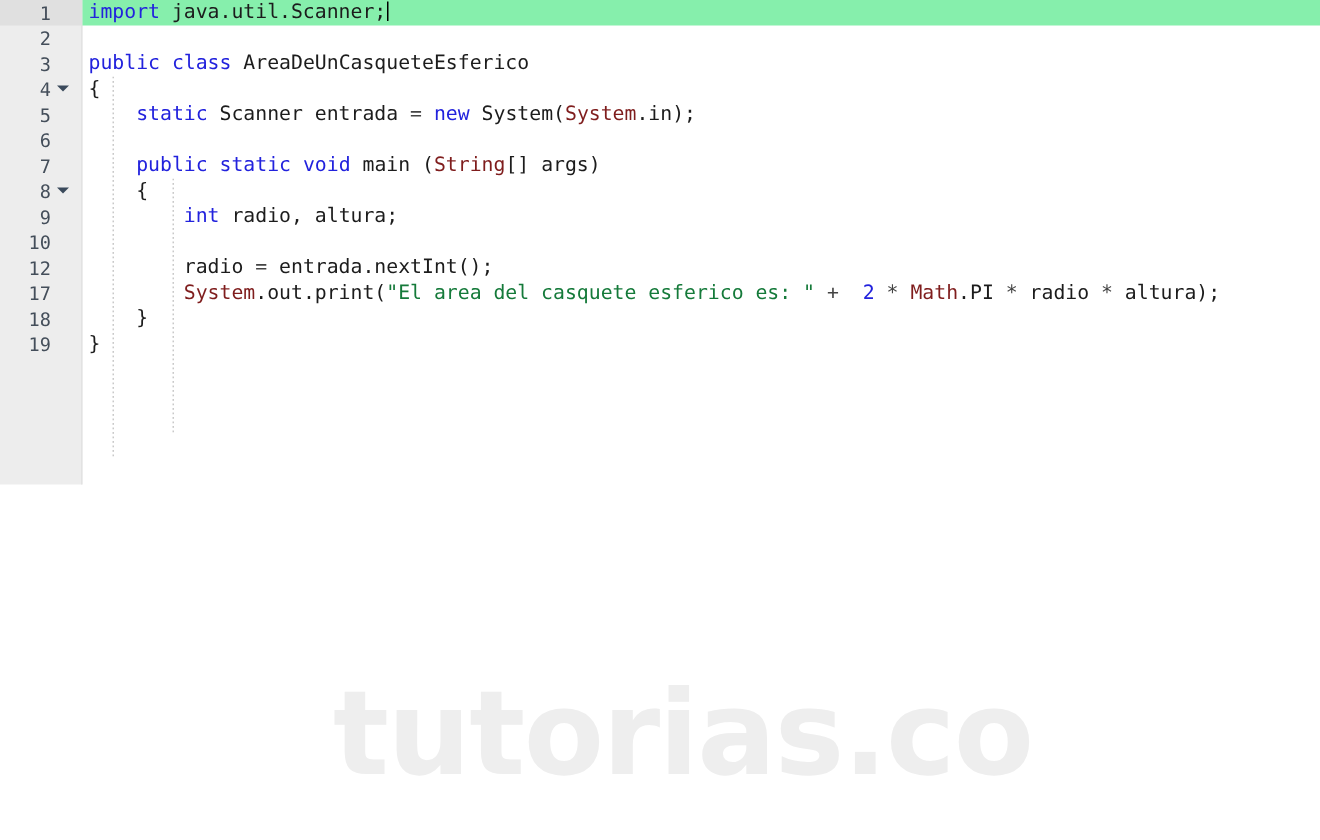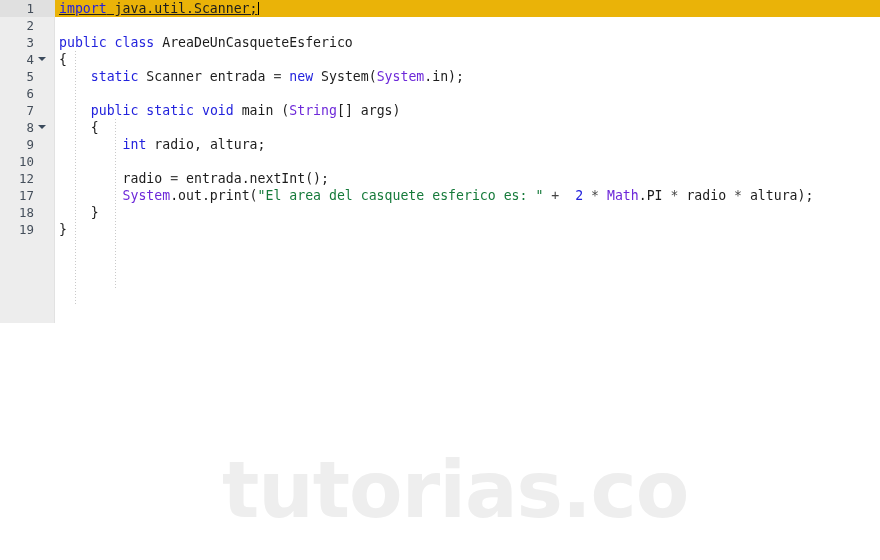--- a/index.html
+++ b/index.html
@@ -44,22 +44,21 @@
     position: relative;
     height: 17px;
     line-height: 17px;
     white-space: pre;
     font-size: 13.2px;
   }
   .row.current .ln-cell {
     background: #e0e0e0;
   }
   .row.current .code-cell {
-    background: #eab308;
-    text-decoration: underline;
+    background: #86efac;
   }
 
   .ln-cell {
     position: absolute;
     left: 0;
     top: 0;
     width: 55px;
     height: 17px;
     color: #3a4a5a;
     font-family: "DejaVu Sans Mono", monospace;
@@ -105,21 +104,21 @@
   .guide {
     position: absolute;
     width: 1px;
     background-image: linear-gradient(to bottom, #c9c9c9 50%, rgba(255,255,255,0) 0%);
     background-size: 1px 3px;
     background-repeat: repeat-y;
   }
 
   
   .kw   { color: #2222dd; }
-  .typ  { color: #6d28d9; }
+  .typ  { color: #7f1d1d; }
   .str  { color: #157a3a; }
   .num  { color: #2222dd; }
   .pln  { color: #1c1c1c; }
   .op   { color: #444444; }
 
   
   .caret {
     display: inline-block;
     width: 1px;
     height: 13px;

